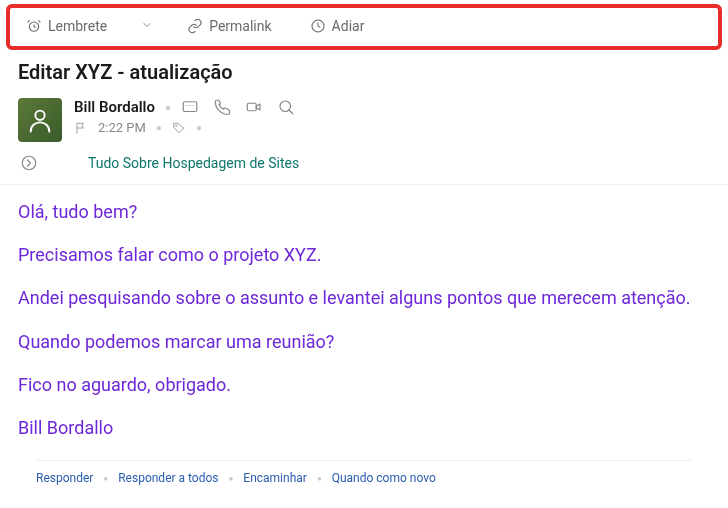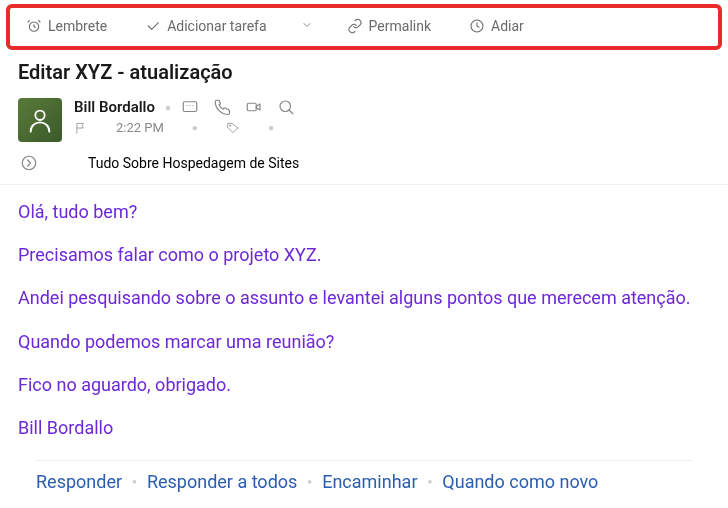--- a/index.html
+++ b/index.html
@@ -15,58 +15,50 @@
     
     .header-row { display: flex; align-items: flex-start; padding: 10px 18px 8px 18px; gap: 12px; }
     .avatar { width: 44px; height: 44px; border-radius: 4px; background: linear-gradient(135deg, #5a7a3a, #3a5a2a); display: flex; align-items: center; justify-content: center; color: #fff; font-size: 16px; flex-shrink: 0; }
     .header-info { flex: 1; }
     .sender-line { display: flex; align-items: center; gap: 10px; }
     .sender-name { font-weight: 600; color: #1a1a1a; font-size: 15px; }
     .sender-dot { color: #ccc; font-size: 10px; }
     .sender-icons { display: flex; align-items: center; gap: 14px; color: #888; }
     .sender-icons .ic { width: 18px; height: 18px; display: inline-flex; align-items: center; justify-content: center; cursor: pointer; }
     
-    .meta-line { display: flex; align-items: center; gap: 28px; margin-top: 4px; color: #888; font-size: 13px; }
+    .meta-line { display: flex; align-items: center; gap: 10px; margin-top: 4px; color: #888; font-size: 13px; }
     .meta-line .ic { width: 14px; height: 14px; display: inline-flex; align-items: center; justify-content: center; color: #999; }
     .meta-label { color: #999; letter-spacing: 0.3px; font-size: 12px; }
     
-    .to-line { display: flex; align-items: center; gap: 12px; padding: 4px 18px 12px 18px; color: #000000; font-size: 14px; border-bottom: 1px solid #eee; }
+    .to-line { display: flex; align-items: center; gap: 12px; padding: 4px 18px 12px 18px; color: #0f766e; font-size: 14px; border-bottom: 1px solid #eee; }
     .to-line .expand-ic { width: 18px; height: 18px; display: inline-flex; align-items: center; justify-content: center; color: #888; cursor: pointer; margin-left: 2px; margin-right: 38px; }
     
     .body { padding: 14px 18px 2px 18px; font-size: 18px; color: #6d28d9; line-height: 1.4; }
     .body p { margin-bottom: 18px; }
     
     .actions { padding: 10px 18px 8px 18px; display: flex; align-items: center; gap: 8px; border-top: 1px solid #eee; margin: 0 18px; padding-left: 0; padding-right: 0;}
     .actions-wrap { padding: 0 18px;}
-    .action-link { color: #2a5db0; font-size: 18px; cursor: pointer; }
+    .action-link { color: #2a5db0; font-size: 12px; cursor: pointer; }
     .action-dot { color: #ccc; font-size: 8px; padding: 0 2px; }
     
     svg { stroke: currentColor; fill: none; stroke-width: 1.6; stroke-linecap: round; stroke-linejoin: round; }
   </style>
 </head>
 <body>
 
 <div class="highlight-box">
   <div class="toolbar">
     <div class="toolbar-btn">
       <span class="ico">
         <svg viewBox="0 0 24 24">
             <circle cx="12" cy="13" r="7"></circle>
             <path d="M12 10v3l2 1M5 4L3 6M19 4l2 2"></path>
           </svg>
       </span>
       <span>Lembrete</span>
-    </div>
-    <div class="toolbar-btn">
-      <span class="ico">
-        <svg viewBox="0 0 24 24">
-            <path d="M5 12l5 5L20 7"></path>
-          </svg>
-      </span>
-      <span>Adicionar tarefa</span>
     </div>
     <span class="chev">
       <svg width="12" height="12" viewBox="0 0 24 24">
           <path d="M6 9l6 6 6-6"></path>
         </svg>
     </span>
     <div class="toolbar-btn">
       <span class="ico">
         <svg viewBox="0 0 24 24">
             <path d="M10 13a5 5 0 0 0 7 0l3-3a5 5 0 0 0-7-7l-1 1M14 11a5 5 0 0 0-7 0l-3 3a5 5 0 0 0 7 7l1-1"></path>

